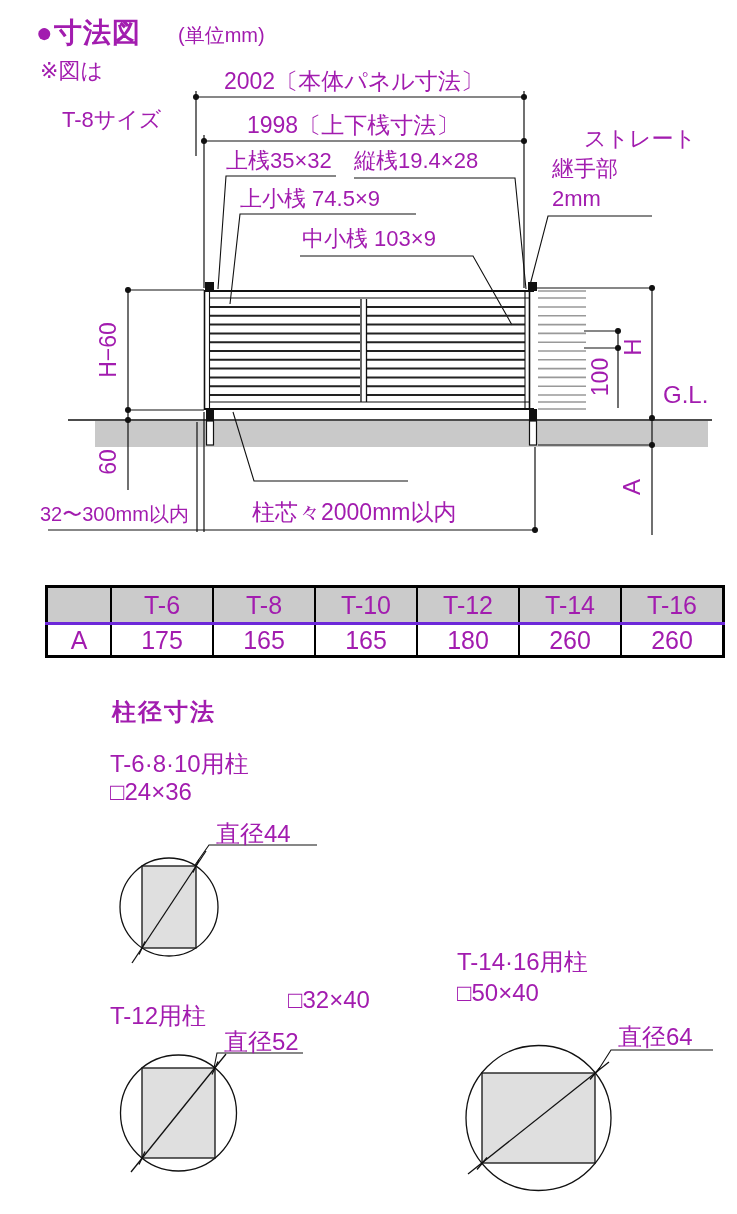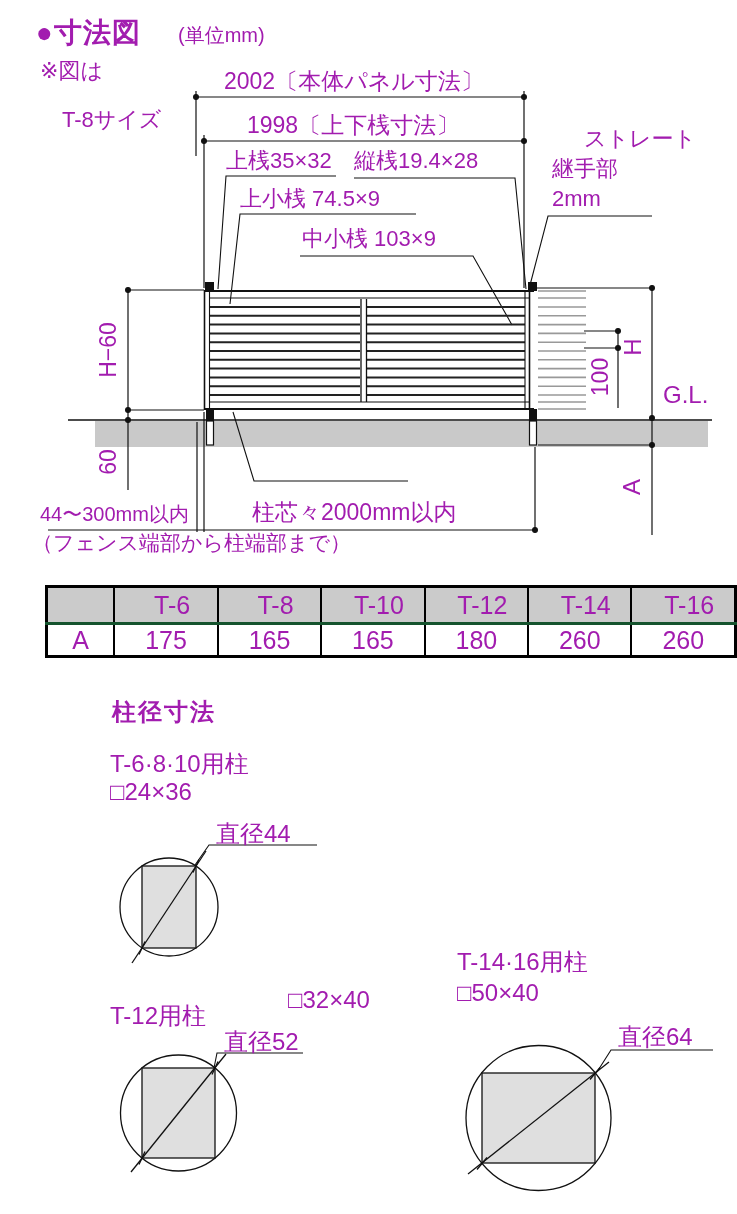--- a/index.html
+++ b/index.html
@@ -9,21 +9,21 @@
   .lbl{font-size:22px;line-height:1.15;}
   .rot{transform:translate(-50%,-50%) rotate(-90deg);}
   svg{position:absolute;left:0;top:0;}
   .title{font-size:28px;font-weight:bold;letter-spacing:1px;}
   .unit{font-size:20px;}
   .note{font-size:22px;}
   .dimtxt{font-size:23px;}
   .small{font-size:20px;}
   table.size{position:absolute;left:45px;top:585px;border-collapse:collapse;border:3px solid #000;}
   table.size td{border:2px solid #000;text-align:center;font-size:25px;padding:0;vertical-align:middle;}
-  table.size tr.hd td{background:#cbcbcb;border-bottom:3px solid #14532d;height:34px;padding-left:12px;}
+  table.size tr.hd td{background:#cbcbcb;border-bottom:3px solid #6d28d9;height:34px;}
   table.size tr.dt td{height:30px;background:#fff;}
   table.size td.c0{width:62px;}
   table.size td.cn{width:100px;}
   .ph{font-size:24px;}
   .phb{font-size:24px;font-weight:bold;letter-spacing:2px;}
   .dia{font-size:24px;}
 </style>
 </head>
 <body>
 
@@ -170,22 +170,21 @@
   <div class="abs lbl" style="left:552px;top:186px;">2mm</div>
 
   <div class="abs rot dimtxt" style="left:108px;top:350px;">H−60</div>
   <div class="abs rot dimtxt" style="left:108px;top:462px;">60</div>
   <div class="abs rot dimtxt" style="left:600px;top:377px;">100</div>
   <div class="abs rot" style="left:633px;top:347px;font-size:24px;">H</div>
   <div class="abs" style="left:655px;top:381px;font-size:24px;margin-left:8px;">G.L.</div>
   <div class="abs rot" style="left:632px;top:487px;font-size:24px;">A</div>
 
   <div class="abs dimtxt" style="left:252px;top:497px;">柱芯々2000mm以内</div>
-  <div class="abs small" style="left:40px;top:501px;">44〜300mm以内</div>
-  <div class="abs lbl" style="left:32px;top:531px;font-size:21px;">（フェンス端部から柱端部まで）</div>
+  <div class="abs small" style="left:40px;top:501px;">32〜300mm以内</div>
 
   <table class="size">
     <tbody>
         <tr class="hd">
       <td class="c0"></td>
       <td class="cn">T-6</td>
       <td class="cn">T-8</td>
       <td class="cn">T-10</td>
       <td class="cn">T-12</td>
       <td class="cn">T-14</td>

